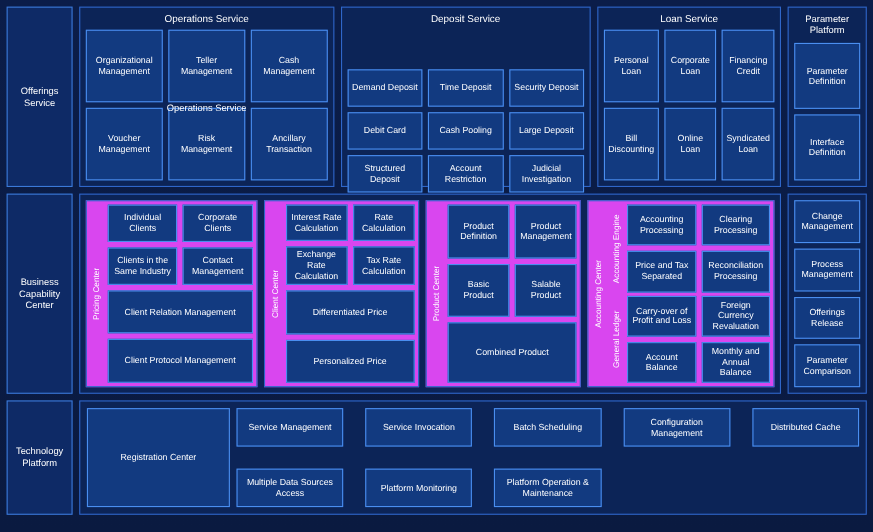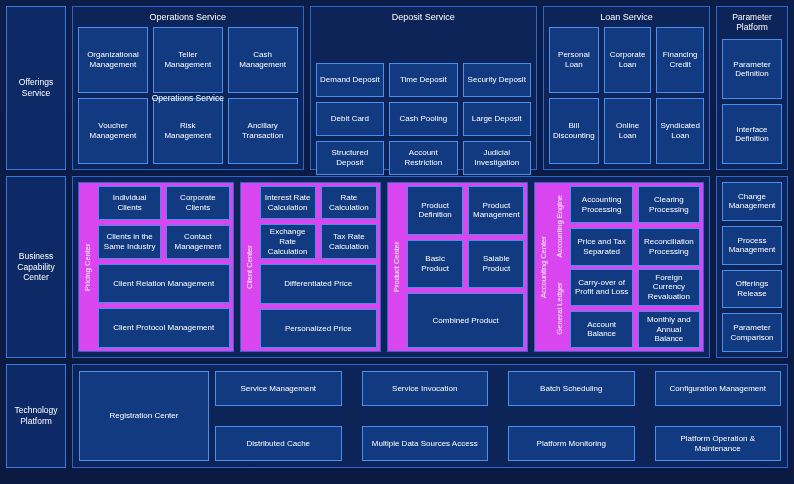--- a/index.html
+++ b/index.html
@@ -177,21 +177,21 @@
     box-sizing: border-box;
     padding: 6px;
   }
   .reg {
     width: 130px;
     min-width: 130px;
   }
   .tech-grid {
     flex: 1;
     display: grid;
-    grid-template-columns: repeat(4, 1fr);
+    grid-template-columns: repeat(5, 1fr);
     grid-template-rows: 1fr 1fr;
     gap: 20px;
   }
 </style>
 </head>
 <body>
 
 <div id="root">
 
   <div class="band row1">

